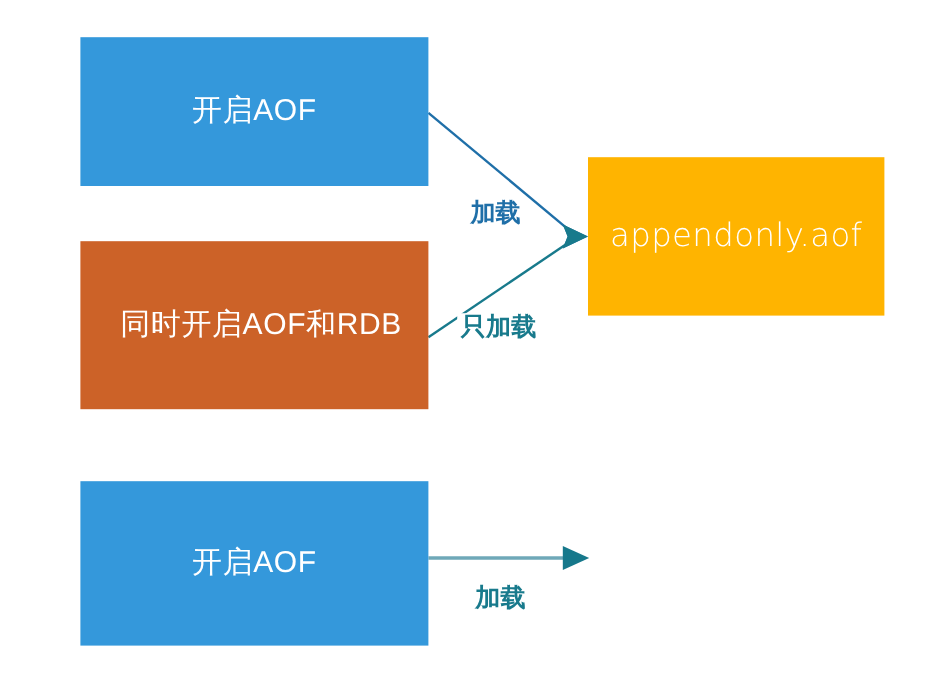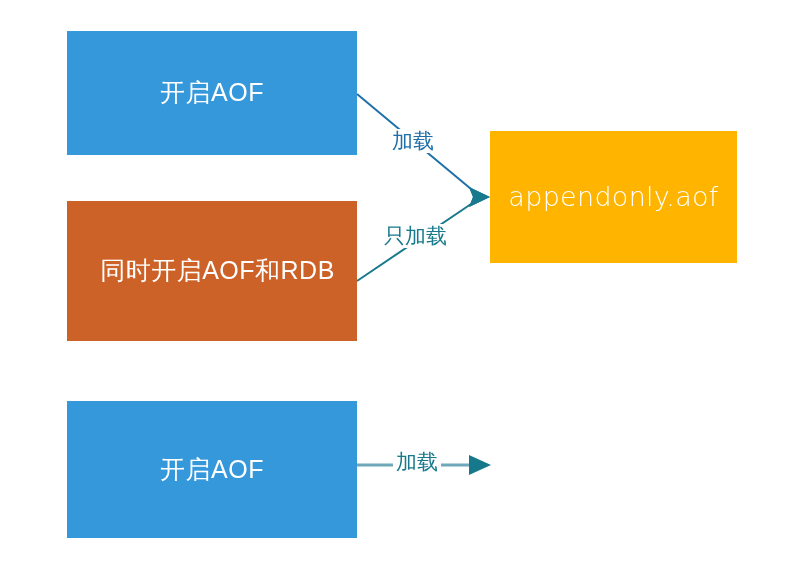--- a/index.html
+++ b/index.html
@@ -63,25 +63,26 @@
     top: 0;
     width: 790px;
     height: 576px;
     z-index: 2;
   }
 
   .edge-label {
     position: absolute;
     z-index: 4;
     font-size: 21px;
-    font-weight: 400;
+    font-weight: 700;
     white-space: nowrap;
     background: #ffffff;
     padding: 0 3px;
     line-height: 1.15;
+    margin-top: 37px;
   }
   #edge-label-load-aof {
     left: 389px;
     top: 129px;
     color: #1f6fa8;
   }
   #edge-label-only-load {
     left: 381px;
     top: 224px;
     color: #187a8c;

